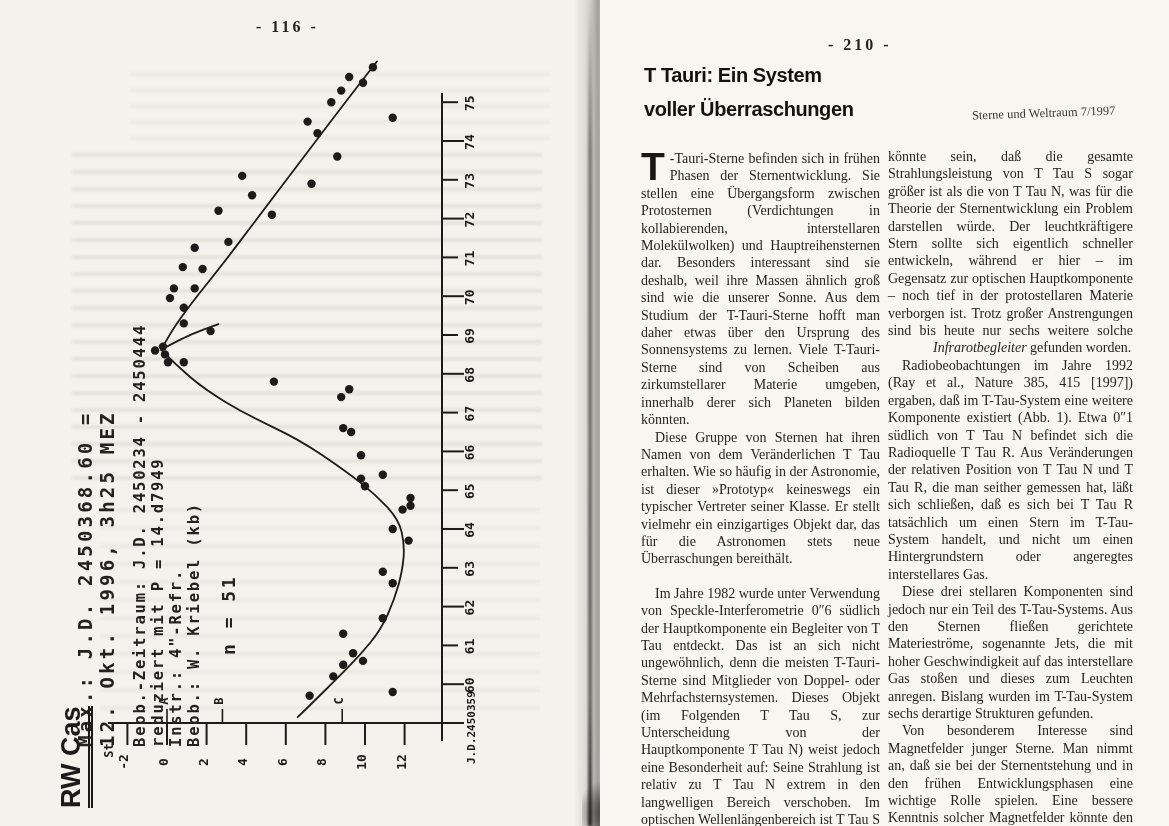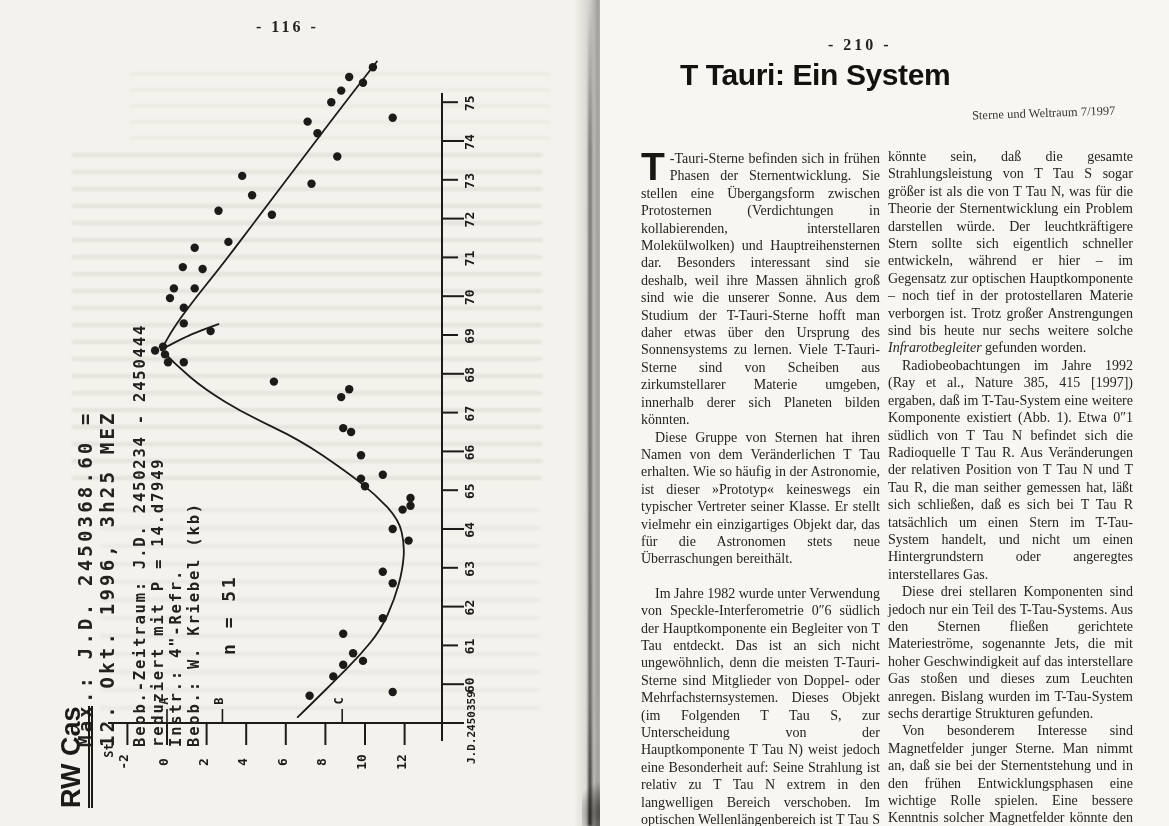--- a/index.html
+++ b/index.html
@@ -52,40 +52,40 @@
   .grp{margin-top:13px;}
   #chart-title{
     position:absolute;left:56px;top:808px;
     transform-origin:0 0;transform:rotate(-90deg);
     font-family:"Liberation Sans", sans-serif;font-weight:bold;font-size:27px;color:#1d1b19;
     border-bottom:5px double #1d1b19;padding-bottom:1px;white-space:nowrap;
   }
 
   
   #article-title{
-    position:absolute;left:680px;top:58px;
+    position:absolute;left:644px;top:58px;
     font-family:"Liberation Sans", sans-serif;font-weight:bold;
-    font-size:30px;line-height:34px;letter-spacing:-0.4px;color:#141210;
+    font-size:20px;line-height:34px;letter-spacing:-0.4px;color:#141210;
   }
   #attribution{
     position:absolute;left:972px;top:106px;font-size:12.5px;color:#3a3530;
     transform:rotate(-2deg);font-family:"Liberation Serif", serif;
   }
   .col{position:absolute;font-size:14px;line-height:17.4px;color:#262320;
     text-align:justify;font-family:"Liberation Serif", serif;}
   #col-left{left:641px;top:150px;width:239px;}
   #col-right{left:888px;top:148px;width:245px;}
   .col p{margin:0;text-indent:14px;}
   .col p.nofirst{text-indent:0;}
   .col p.gap{margin-top:17px;}
   .dropcap{
     float:left;font-family:"Liberation Sans", sans-serif;font-weight:bold;
     font-size:39px;line-height:30px;padding:2px 5px 0 0;color:#1a1816;
   }
-  .ital{font-style:italic;}
+  .ital{font-style:italic;margin-left:45px;}
   .bold{font-weight:normal;}
 </style>
 </head>
 <body>
 
 <div class="page" id="left-page">
   <div class="ghost g1"></div>
   <div class="ghost g2"></div>
   <div class="ghost g3"></div>
 </div>
@@ -238,20 +238,21 @@
 <div class="spine-line"></div>
 <div class="spine-blob"></div>
 <div class="bottom-shadow"></div>
 
 <div class="page" id="right-page"></div>
 
 <div class="pagenum" id="pn-right">- 210 -</div>
 
 <div id="article-title">
   <div>T Tauri: Ein System</div>
+  <div>voller Überraschungen</div>
 </div>
 
 <div id="attribution">Sterne und Weltraum 7/1997</div>
 
 <div class="col" id="col-left">
   <p class="nofirst"><span class="dropcap">T</span><span>-Tauri-Sterne befinden sich in frühen Phasen der Sternentwicklung. Sie stellen eine Übergangsform zwischen Protosternen (Verdichtungen in kollabierenden, interstellaren Molekülwolken) und Hauptreihensternen dar. Besonders interessant sind sie deshalb, weil ihre Massen ähnlich groß sind wie die unserer Sonne. Aus dem Studium der T-Tauri-Sterne hofft man daher etwas über den Ursprung des Sonnensystems zu lernen. Viele T-Tauri-Sterne sind von Scheiben aus zirkumstellarer Materie umgeben, innerhalb derer sich Planeten bilden könnten.</span></p>
   <p>Diese Gruppe von Sternen hat ihren Namen von dem Veränderlichen T Tau erhalten. Wie so häufig in der Astronomie, ist dieser »Prototyp« keineswegs ein typischer Vertreter seiner Klasse. Er stellt vielmehr ein einzigartiges Objekt dar, das für die Astronomen stets neue Überraschungen bereithält.</p>
   <p class="gap">Im Jahre 1982 wurde unter Verwendung von Speckle-Interferometrie 0″6 südlich der Hauptkomponente ein Begleiter von T Tau entdeckt. Das ist an sich nicht ungewöhnlich, denn die meisten T-Tauri-Sterne sind Mitglieder von Doppel- oder Mehrfachsternsystemen. Dieses Objekt (im Folgenden T Tau S, zur Unterscheidung von der Hauptkomponente T Tau N) weist jedoch eine Besonderheit auf: Seine Strahlung ist relativ zu T Tau N extrem in den langwelligen Bereich verschoben. Im optischen Wellenlängenbereich ist T Tau S völlig unsichtbar, erst im Infraroten wird er beobachtbar und ist schließlich im Radiobereich deutlich heller als T Tau N. Es</p>
 </div>
 

